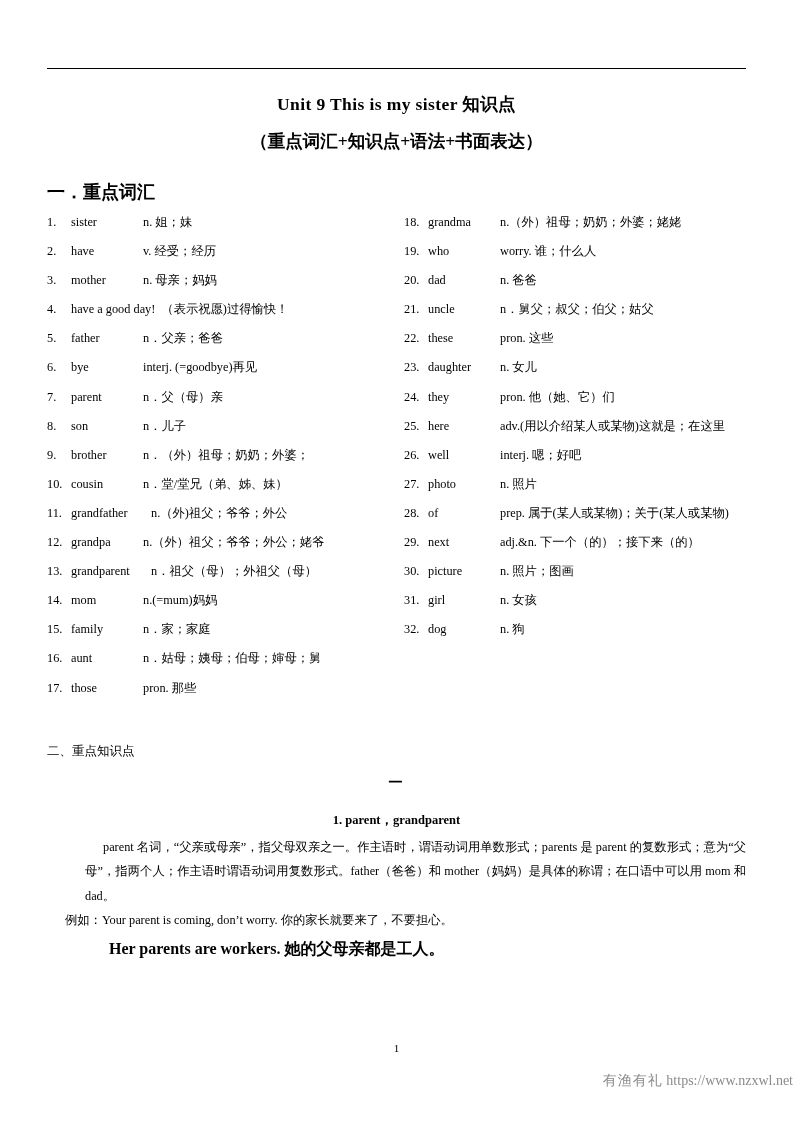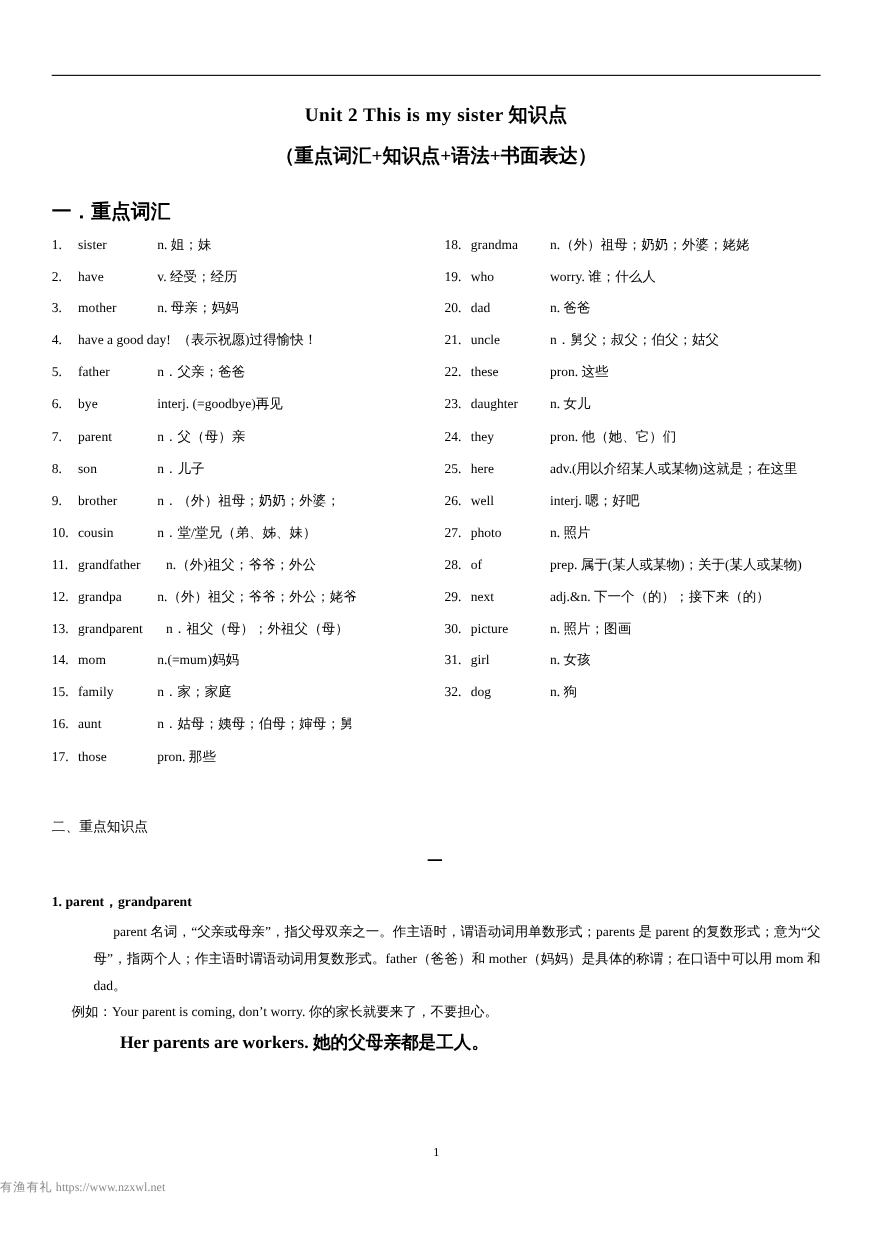--- a/index.html
+++ b/index.html
@@ -105,20 +105,21 @@
     font-size: 14px;
     font-weight: bold;
     margin-top: 14px;
     letter-spacing: 2px;
   }
   .kp-title {
     font-weight: bold;
     font-size: 12.5px;
     margin-top: 20px;
     margin-bottom: 6px;
+    text-align: center;
   }
   .para {
     font-size: 12.3px;
     line-height: 2.0;
     text-indent: 18px;
     text-align: justify;
     margin-left: 38px;
   }
   .example {
     font-size: 12.3px;
@@ -137,37 +138,37 @@
     right: 0;
     top: 1042px;
     text-align: center;
     font-size: 11px;
   }
   .footer-wm {
     position: absolute;
     left: 0;
     right: 0;
     top: 1072px;
-    text-align: left;
-    font-size: 11px;
+    text-align: right;
+    font-size: 14px;
     color: #8a8a8a;
   }
   .footer-wm .cn {
     letter-spacing: 1px;
   }
 </style>
 </head>
 <body>
 
 <div class="page">
 
   <div class="top-rule"></div>
 
   <div class="title-block">
-    <div class="title-line1">Unit 2 This is my sister  知识点</div>
+    <div class="title-line1">Unit 9 This is my sister  知识点</div>
     <div class="title-line2">（重点词汇+知识点+语法+书面表达）</div>
   </div>
 
   <div class="section-head">一．重点词汇</div>
 
   <div class="vocab-wrap">
     <div class="vocab-col left">
       <div class="vrow">
           <span class="vnum">1.</span>
           <span class="vword">sister</span>

